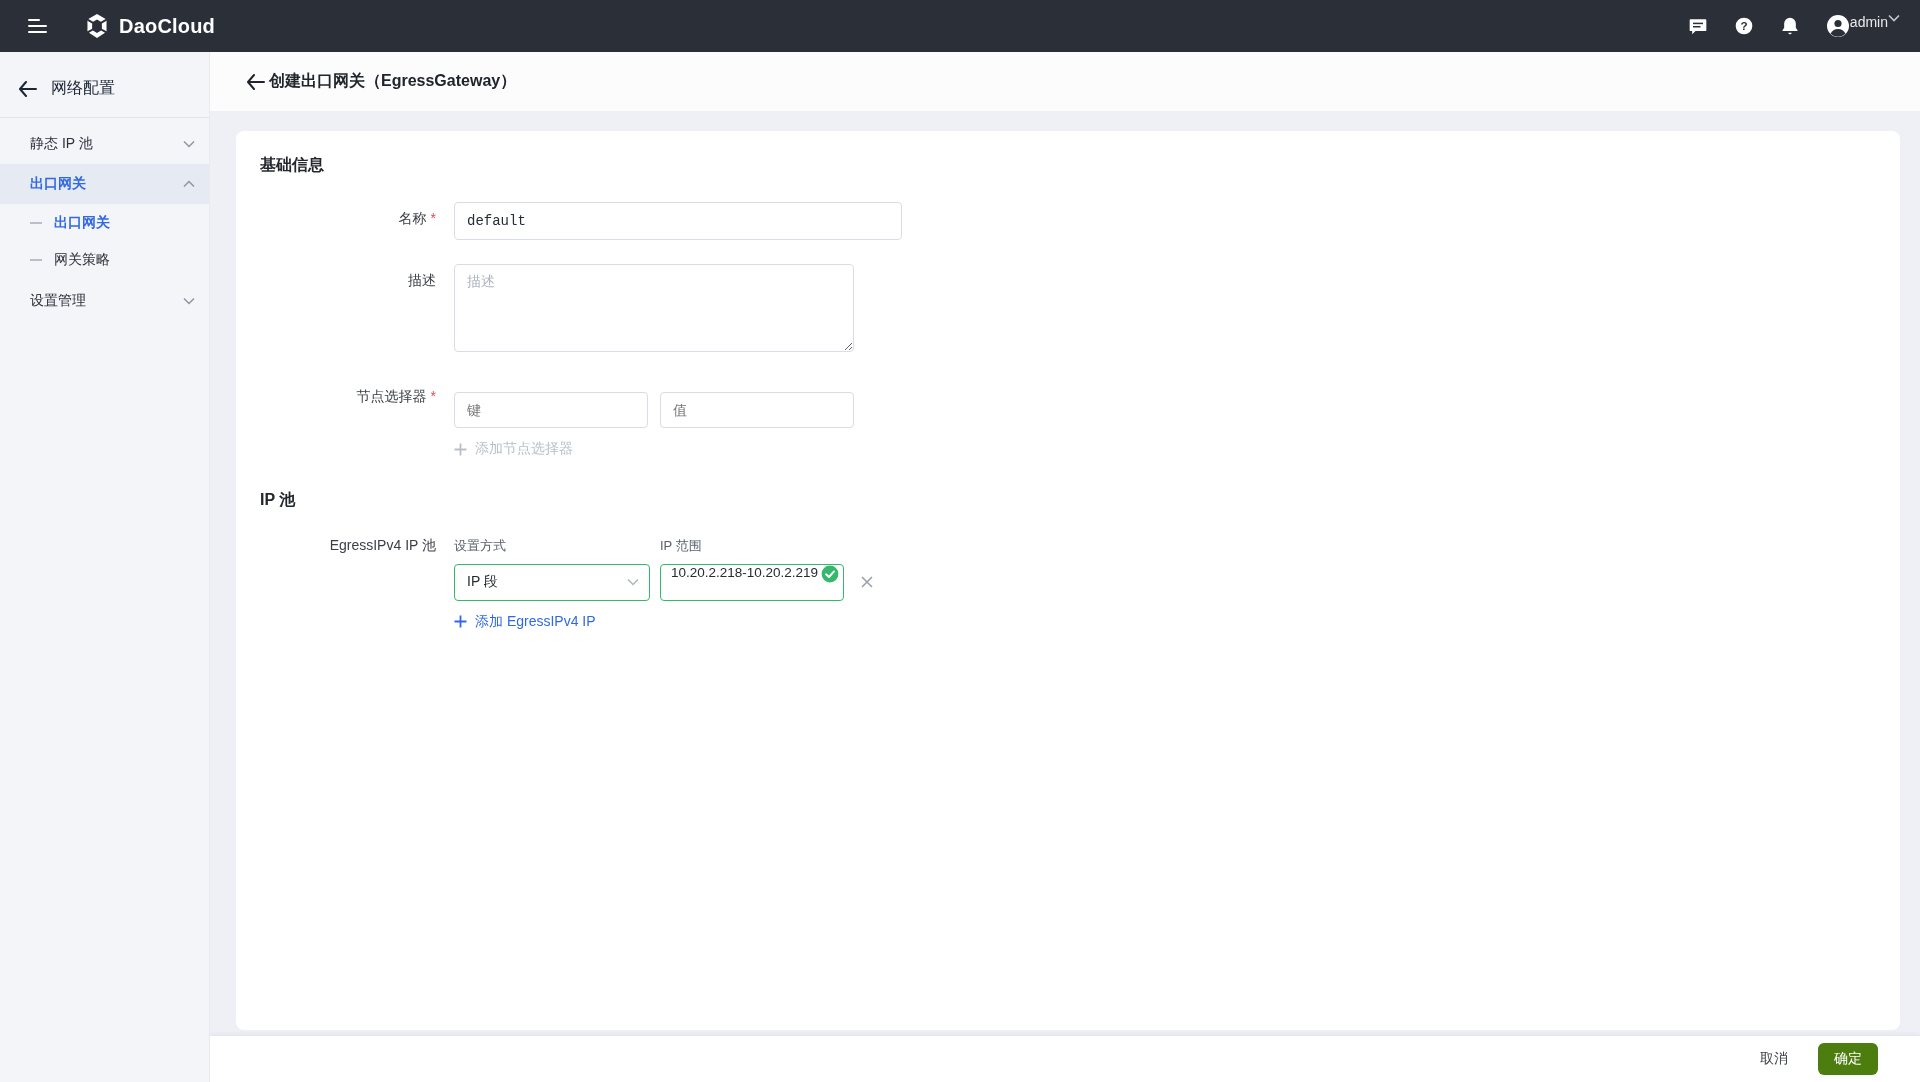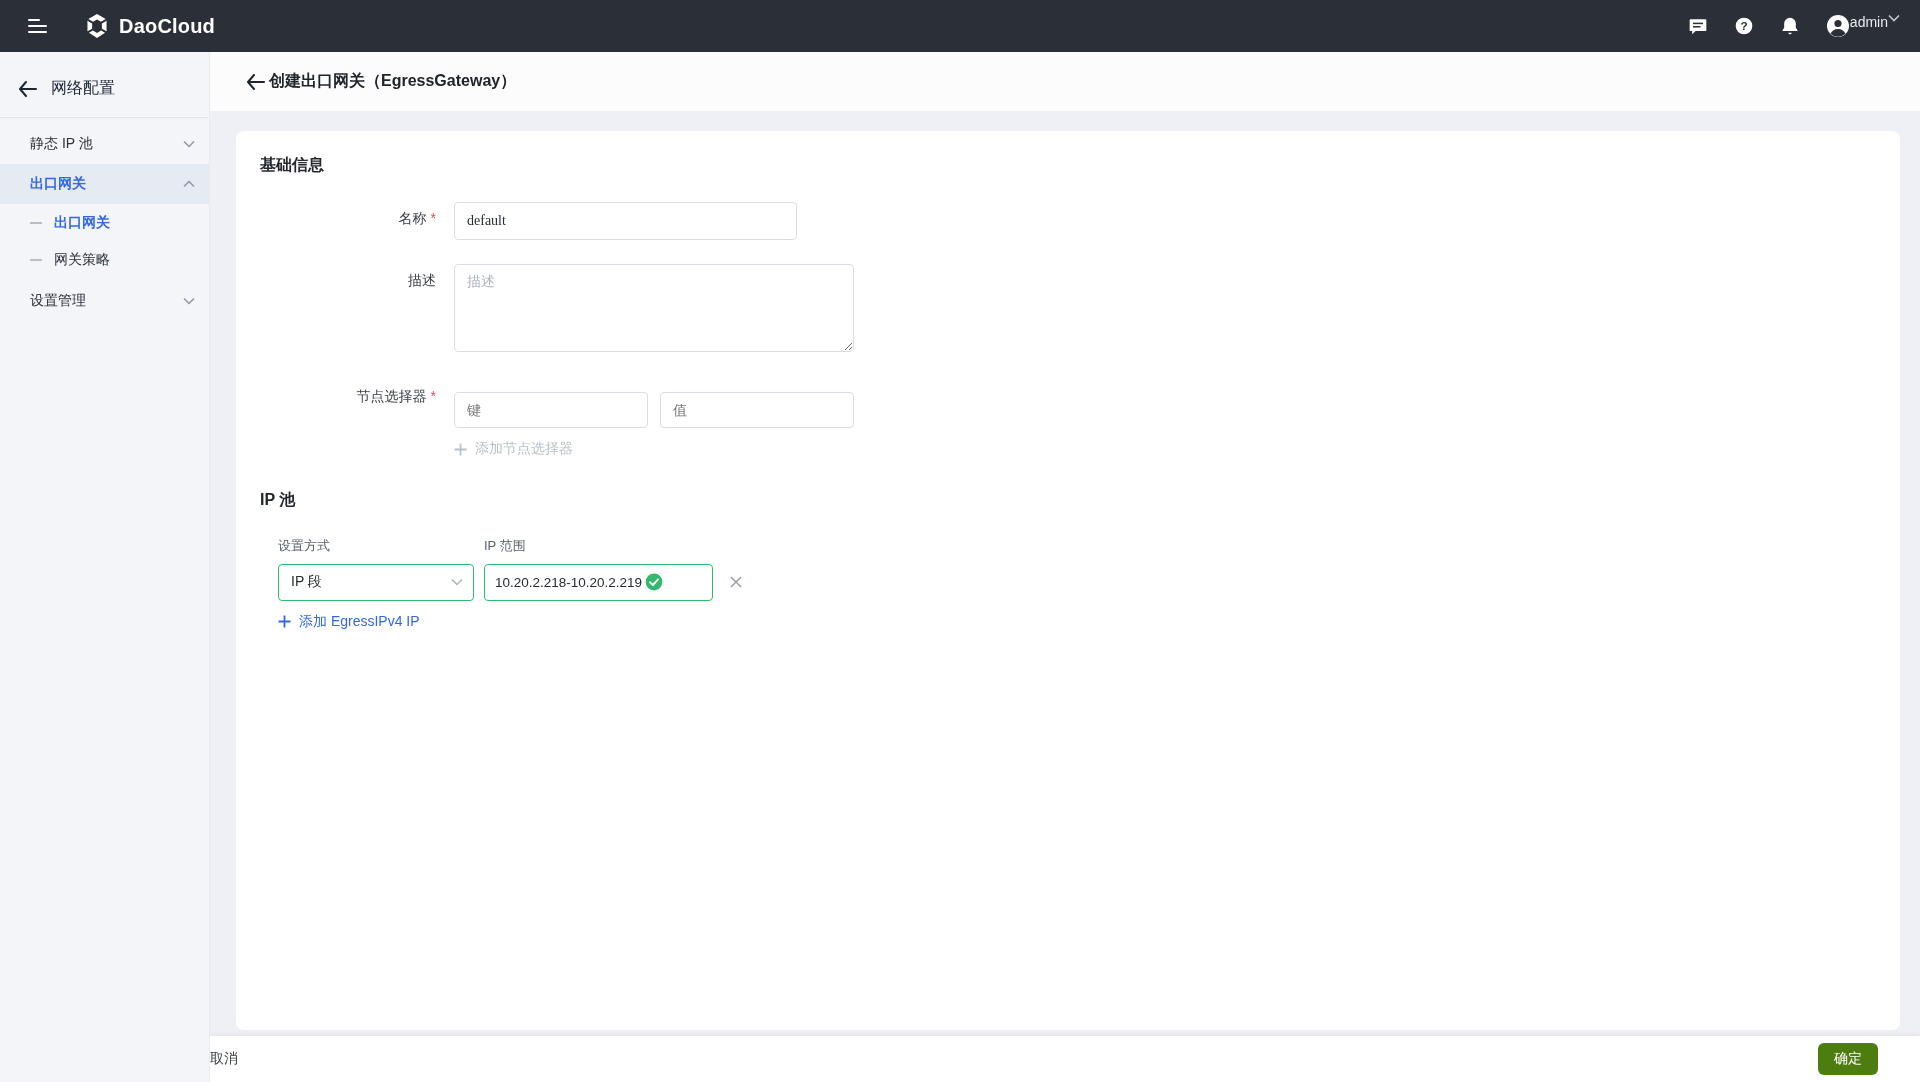--- a/index.html
+++ b/index.html
@@ -46,23 +46,23 @@
   .card { background:#fff; border-radius:8px; height:100%; padding:24px 24px;
     overflow:auto; }
 
   .section-title { font-size:16px; font-weight:700; color:#23262d; margin-bottom:26px; }
   .form-row { display:flex; margin-bottom:24px; }
   .form-label { width:176px; flex:none; text-align:right; font-size:14px; color:#3a3f47;
     padding-top:8px; }
   .req { color:#e5484d; margin-left:4px; }
   .form-control { margin-left:18px; }
 
-  .text-input { width:343px; height:36px; border:1px solid #d8dce5; border-radius:4px;
+  .text-input { width:448px; height:36px; border:1px solid #d8dce5; border-radius:4px;
     padding:18px 12px; font-size:14px; color:#262c33; outline:none; background:#fff;
-    font-family:Liberation Serif, serif; }
+    font-family:Liberation Mono, monospace; }
   .text-input::placeholder, textarea::placeholder { color:#aeb4bf; }
   textarea.desc { width:400px; height:88px; border:1px solid #d8dce5; border-radius:4px;
     padding:8px 12px; font-size:14px; color:#262c33; outline:none; resize:both;
     font-family:"Liberation Sans","DejaVu Sans",sans-serif; }
 
   .tagbox { width:400px; height:109px; background:#f1f3f7; border:1px solid #d8dce5;
     border-radius:4px; padding:10px 12px; }
   .tag { display:inline-flex; align-items:center; gap:7px; background:#fafbfc;
     border:1px solid #d4d8e0; border-radius:4px; padding:4px 8px 4px 10px;
     font-size:13px; color:#2b3039; }
@@ -75,30 +75,30 @@
     font-size:14px; cursor:pointer; }
   .add-link.disabled { color:#b9bfc9; }
   .add-link.primary { color:#3168e6; }
 
   .ippool-grid { display:flex; gap:10px; align-items:flex-start; }
   .pool-col-head { font-size:13px; color:#5a616e; margin-bottom:9px; }
   .select-box { width:196px; height:37px; border:1.5px solid #34b96c; border-radius:4px;
     display:flex; align-items:center; padding:0 10px 0 12px; font-size:14px;
     color:#262c33; cursor:pointer; background:#fff; }
   .select-box .sel-val { flex:1; }
-  .range-box { width:229px; height:37px; border:1.5px solid #34b96c; border-radius:4px;
-    display:flex; align-items:center; padding:0 8px 0 10px; background:#fff; }
+  .range-box { width:184px; height:37px; border:1.5px solid #34b96c; border-radius:4px;
+    display:flex; align-items:flex-start; padding:0 8px 0 10px; background:#fff; }
   .range-box input { border:none; outline:none; width:150px; font-size:13.5px;
     color:#262c33; font-family:"Liberation Sans","DejaVu Sans",sans-serif; }
   .row-remove { margin-left:6px; align-self:center; cursor:pointer; display:flex;
     margin-top:26px; }
 
   
   .footer { position:fixed; left:210px; right:0; bottom:0; height:46px; background:#fff;
-    display:flex; align-items:center; justify-content:space-between; gap:30px;
+    display:flex; align-items:center; justify-content:flex-end; gap:30px;
     padding-right:42px; box-shadow:0 -1px 5px rgba(31,35,41,.07); z-index:15; }
   .btn-text { font-size:14px; color:#3a3f47; background:none; border:none;
     cursor:pointer; font-family:inherit; }
   .btn-primary { font-size:14px; color:#fff; background:#4d7c0f; border:none;
     border-radius:6px; padding:7px 16px; cursor:pointer; font-family:inherit; }
 
   svg { display:block; }
 </style>
 </head>
 <body>
@@ -255,20 +255,23 @@
                 </svg>
             </span>
             <span>添加节点选择器</span>
           </div>
         </div>
       </div>
 
       <div class="section-title" style="margin-top:30px;">IP 池</div>
 
       <div class="form-row" style="margin-bottom:8px;">
+        <div class="form-label" style="padding-top:0;">
+          <span>EgressIPv4 IP 池</span>
+        </div>
         <div class="form-control">
           <div class="ippool-grid">
             <div>
               <div class="pool-col-head">设置方式</div>
               <div class="select-box">
                 <span class="sel-val">IP 段</span>
                 <span>
                   <svg width="12" height="8" viewBox="0 0 12 8">
                       <polyline points="1,1.5 6,6.5 11,1.5" fill="none" stroke="#aeb4bf" stroke-width="1.5"></polyline>
                     </svg>

